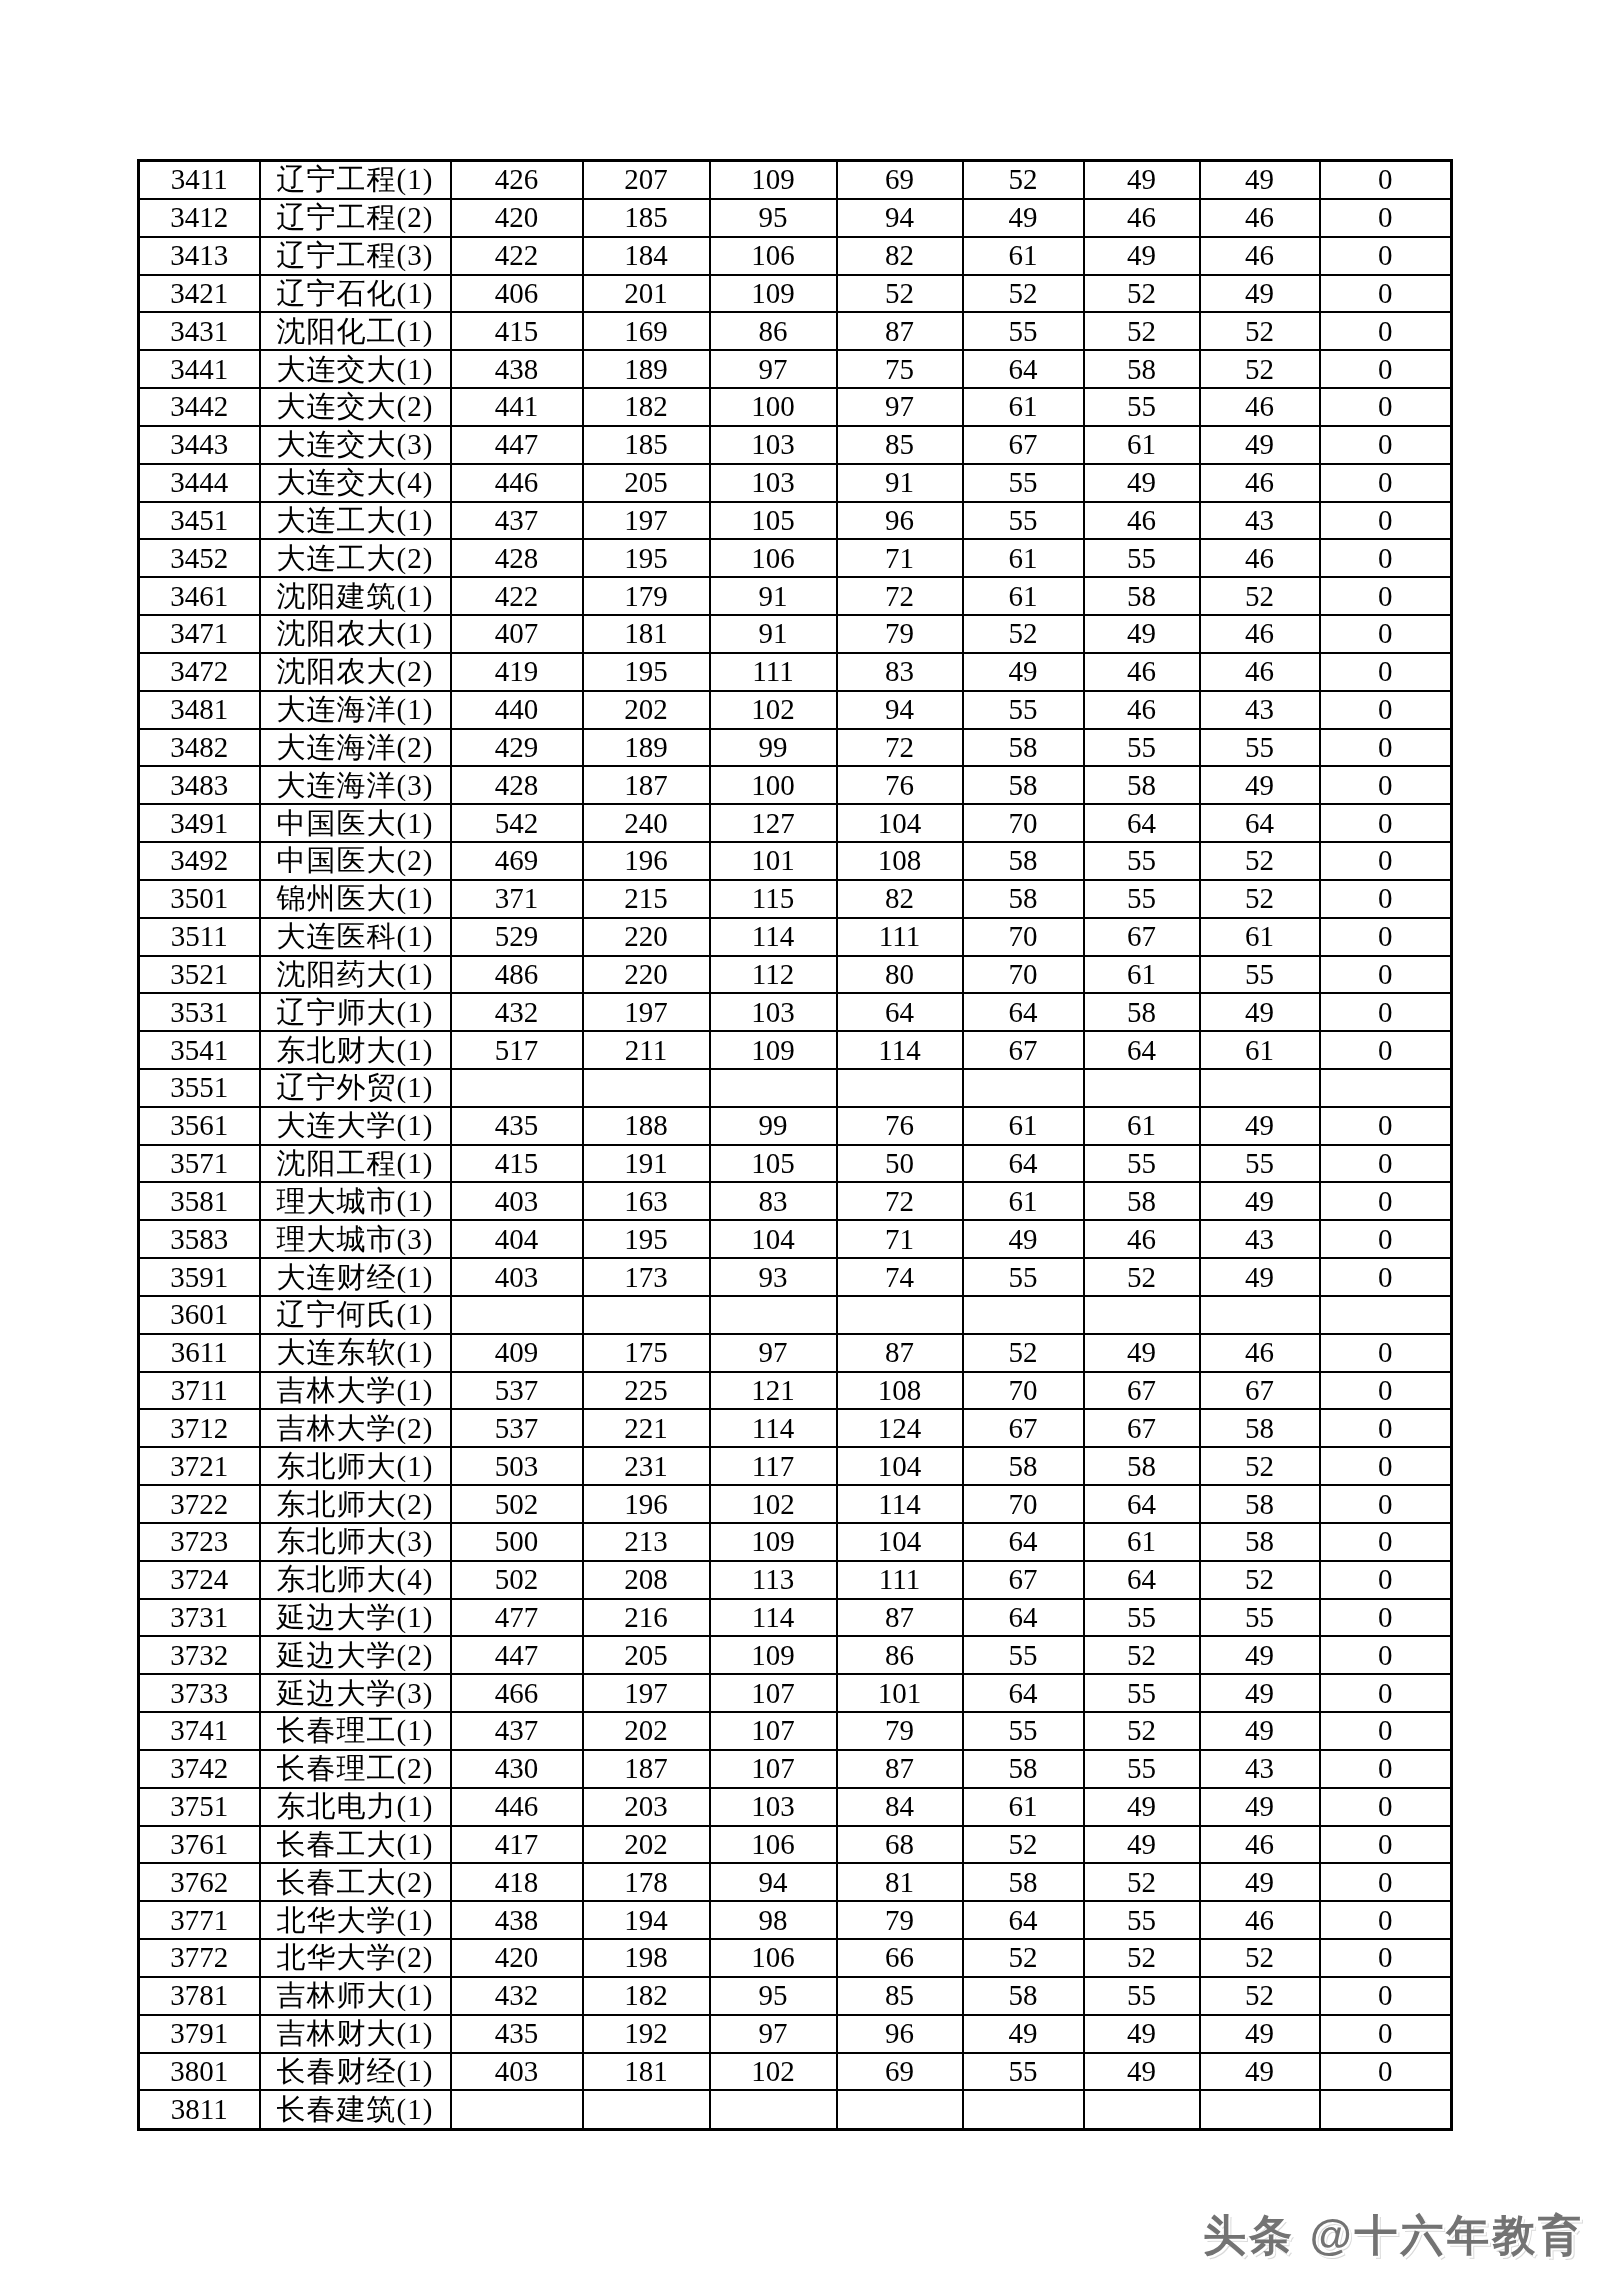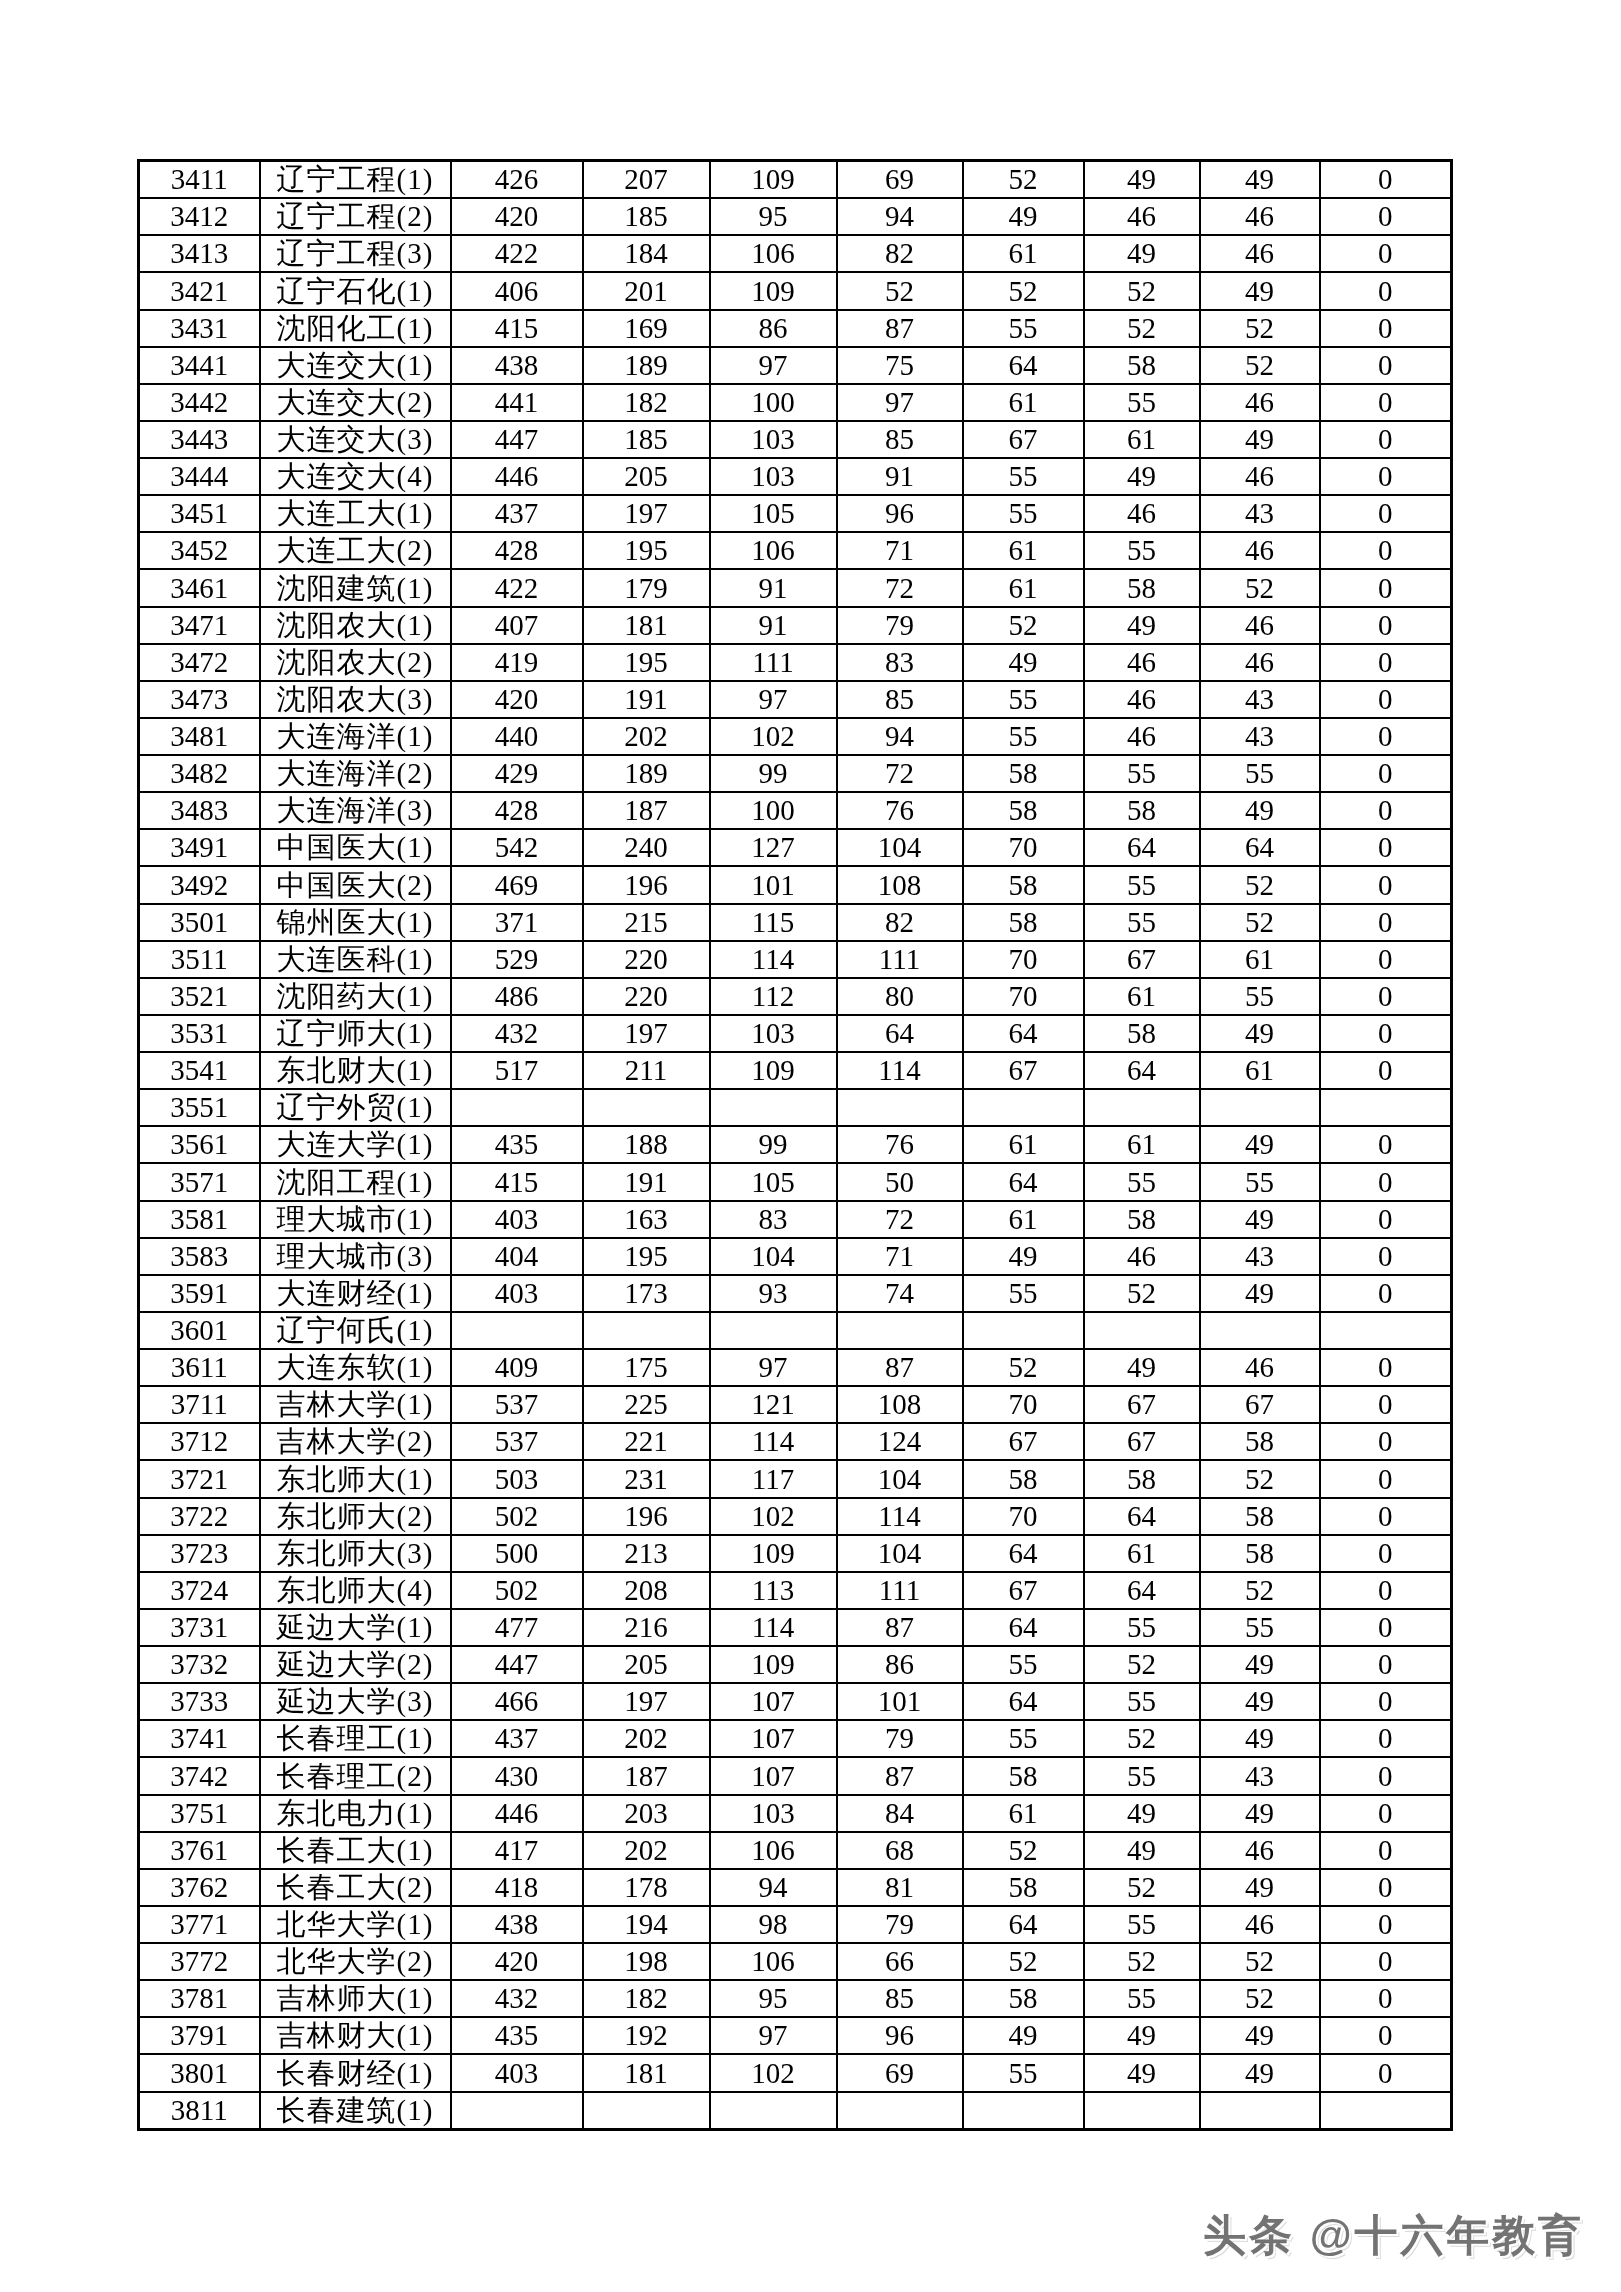--- a/index.html
+++ b/index.html
@@ -234,32 +234,20 @@
           <td>419</td>
           <td>195</td>
           <td>111</td>
           <td>83</td>
           <td>49</td>
           <td>46</td>
           <td>46</td>
           <td>0</td>
         </tr>
         <tr>
-          <td>3473</td>
-          <td class="name-cell">沈阳农大(3)</td>
-          <td>420</td>
-          <td>191</td>
-          <td>97</td>
-          <td>85</td>
-          <td>55</td>
-          <td>46</td>
-          <td>43</td>
-          <td>0</td>
-        </tr>
-        <tr>
           <td>3481</td>
           <td class="name-cell">大连海洋(1)</td>
           <td>440</td>
           <td>202</td>
           <td>102</td>
           <td>94</td>
           <td>55</td>
           <td>46</td>
           <td>43</td>
           <td>0</td>

